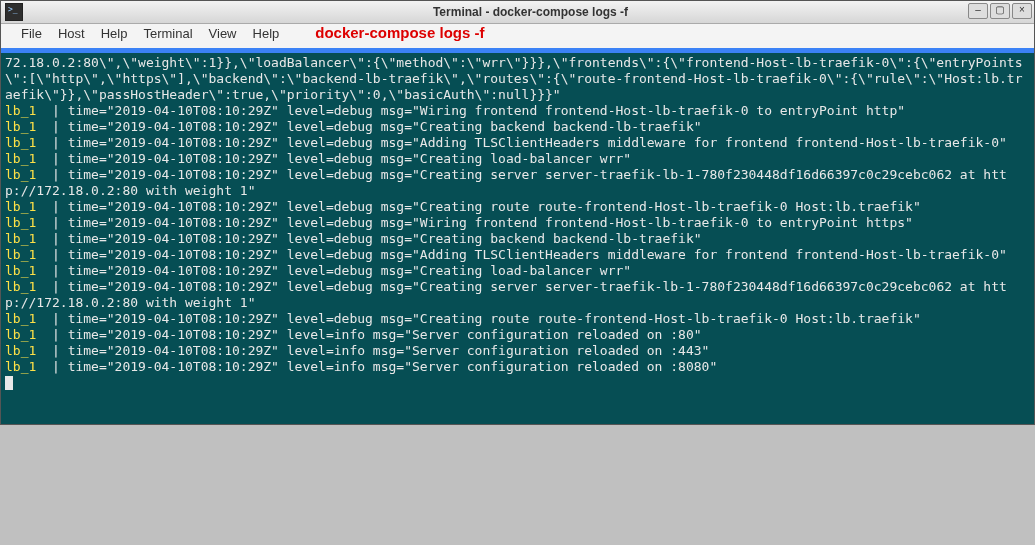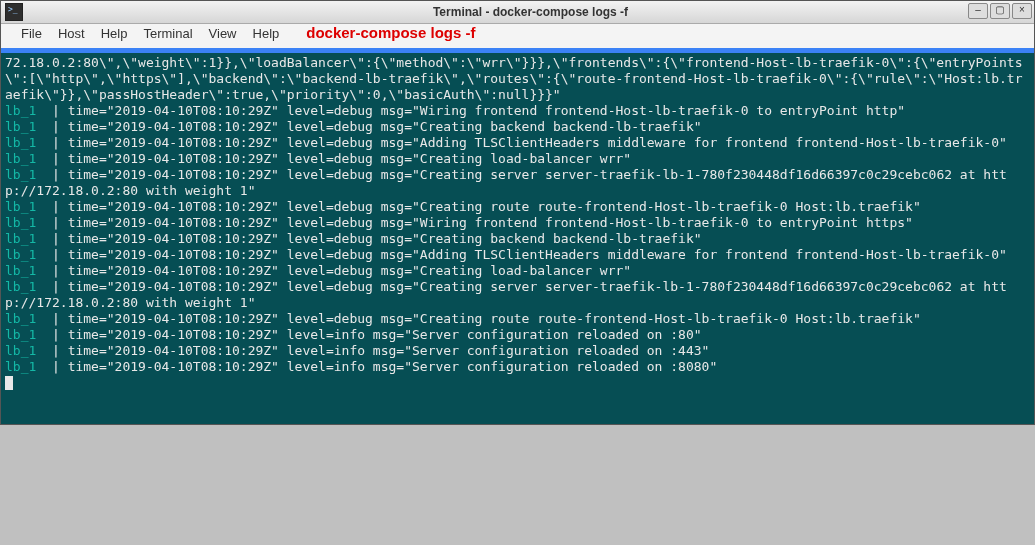--- a/index.html
+++ b/index.html
@@ -5,23 +5,23 @@
 html,body{margin:0;padding:0;font-family:sans-serif;background:#c0c0c0}
 .window{width:1035px;height:425px;border:1px solid #555;box-sizing:border-box;background:#eee;display:flex;flex-direction:column;position:relative}
 .titlebar{height:22px;background:linear-gradient(#f3f3f3,#d6d6d6);border-bottom:1px solid #aaa;display:flex;align-items:center;position:relative}
 .title-icon{width:16px;height:16px;margin:0 4px;background:#2e2e2e;border:1px solid #222;display:inline-block;position:relative}
 .title-icon::after{content:">_";color:#9cf;font:8px monospace;position:absolute;top:1px;left:2px}
 .title-text{flex:1;text-align:center;font:bold 12px sans-serif;color:#333}
 .win-btns{position:absolute;right:2px;top:2px;display:flex;gap:0}
 .win-btn{width:18px;height:14px;border:1px solid #888;background:#ddd;font:10px/12px sans-serif;text-align:center;cursor:pointer;color:#333;border-radius:2px;margin-left:2px}
 .menubar{height:24px;background:#f4f4f4;border-bottom:5px solid #3b82f6;display:flex;align-items:flex-start;padding:0 12px;font:13px sans-serif;color:#333;position:relative}
 .menu-item{padding:2px 8px;cursor:pointer}
-.annotation{color:#d00;font-weight:bold;font-size:15px;margin-left:19px}
+.annotation{color:#d00;font-weight:bold;font-size:15px;margin-left:28px}
 .term{flex:1;background:#064e54;color:#e8e8e8;font:13px/16px "DejaVu Sans Mono",monospace;padding:2px 4px;overflow:hidden;white-space:pre-wrap;word-break:break-all}
-.svc{color:#14b8a6}
+.svc{color:#fde047}
 .pipe{color:#e8e8e8}
 .cursor{display:inline-block;width:8px;height:14px;background:#e8e8e8;vertical-align:text-bottom}
 </style>
 </head>
 <body>
 
 <div class="window">
   <div class="titlebar">
     <span class="title-icon"></span>
     <span class="title-text">Terminal - docker-compose logs -f</span>

